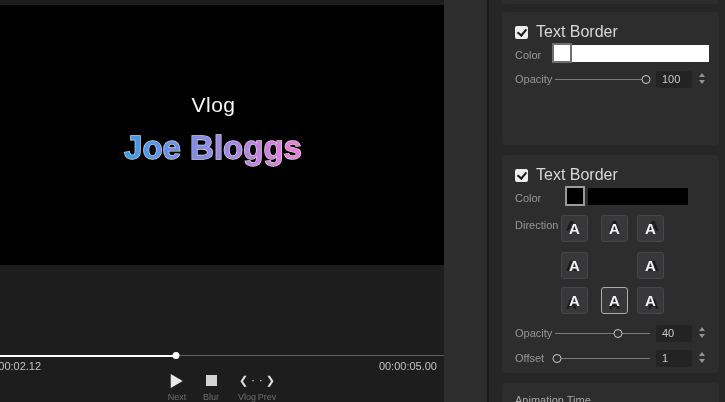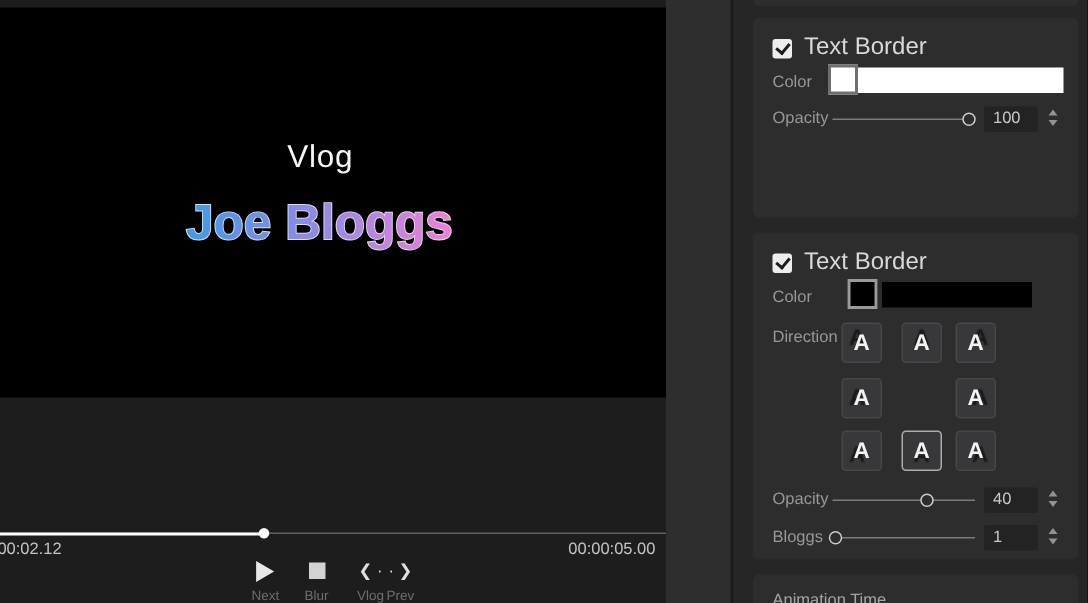--- a/index.html
+++ b/index.html
@@ -205,21 +205,21 @@
           <div class="slider-track"></div>
           <div class="slider-handle" style="left: 66%;"></div>
         </div>
         <div class="numbox">40</div>
         <div class="spin">
           <div class="spin-up"></div>
           <div class="spin-down"></div>
         </div>
       </div>
       <div class="srow" style="top:195px">
-        <div class="row-label">Bloggs</div>
+        <div class="row-label">Offset</div>
         <div class="slider">
           <div class="slider-track"></div>
           <div class="slider-handle" style="left: 2%;"></div>
         </div>
         <div class="numbox">1</div>
         <div class="spin">
           <div class="spin-up"></div>
           <div class="spin-down"></div>
         </div>
       </div>

